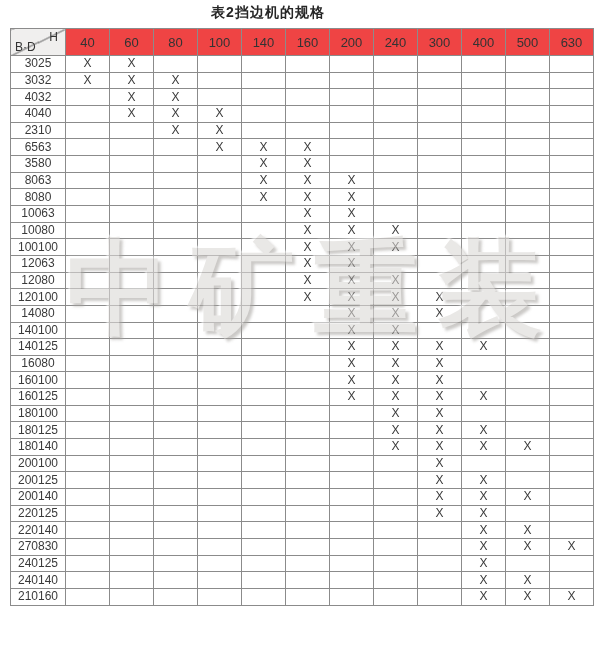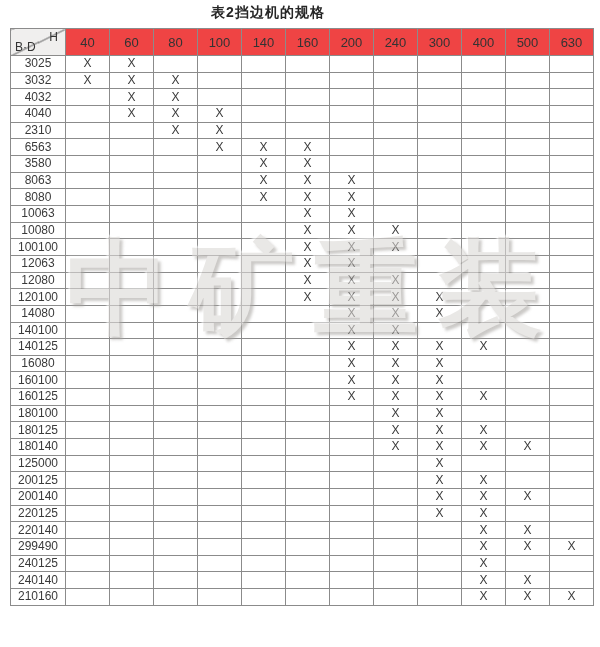--- a/index.html
+++ b/index.html
@@ -451,21 +451,21 @@
         <td></td>
         <td></td>
         <td></td>
         <td>X</td>
         <td>X</td>
         <td>X</td>
         <td>X</td>
         <td></td>
       </tr>
       <tr>
-        <td>125000</td>
+        <td>200100</td>
         <td></td>
         <td></td>
         <td></td>
         <td></td>
         <td></td>
         <td></td>
         <td></td>
         <td></td>
         <td>X</td>
         <td></td>
@@ -526,21 +526,21 @@
         <td></td>
         <td></td>
         <td></td>
         <td></td>
         <td></td>
         <td>X</td>
         <td>X</td>
         <td></td>
       </tr>
       <tr>
-        <td>299490</td>
+        <td>270830</td>
         <td></td>
         <td></td>
         <td></td>
         <td></td>
         <td></td>
         <td></td>
         <td></td>
         <td></td>
         <td></td>
         <td>X</td>

